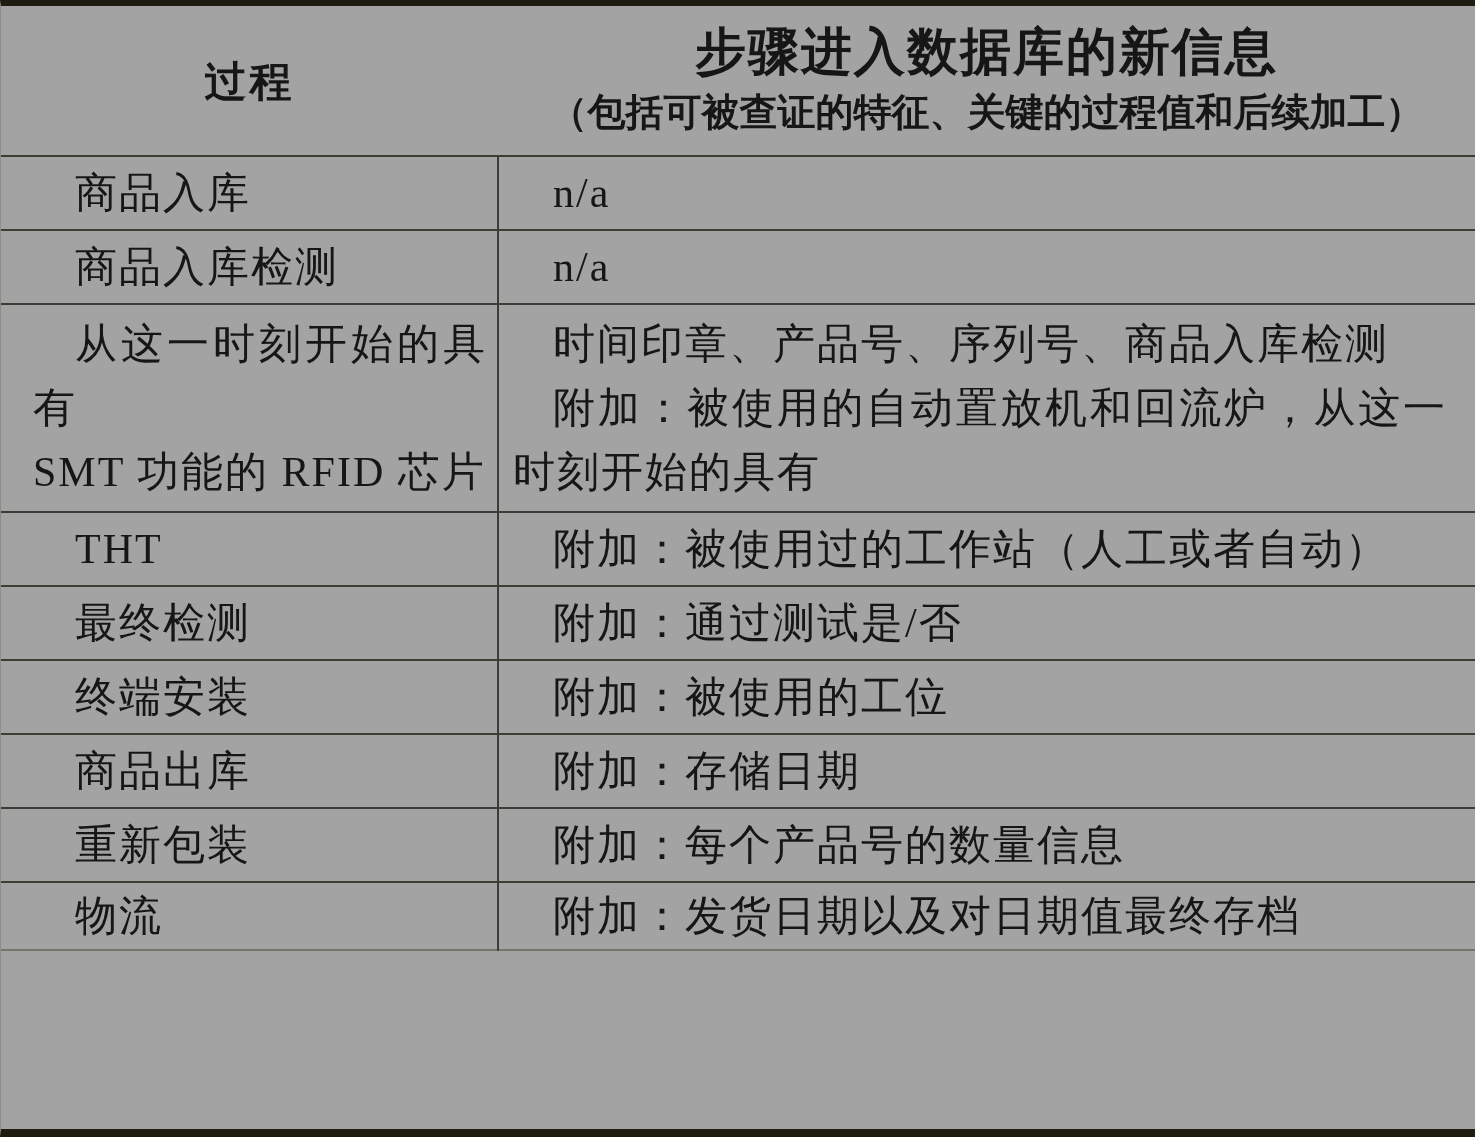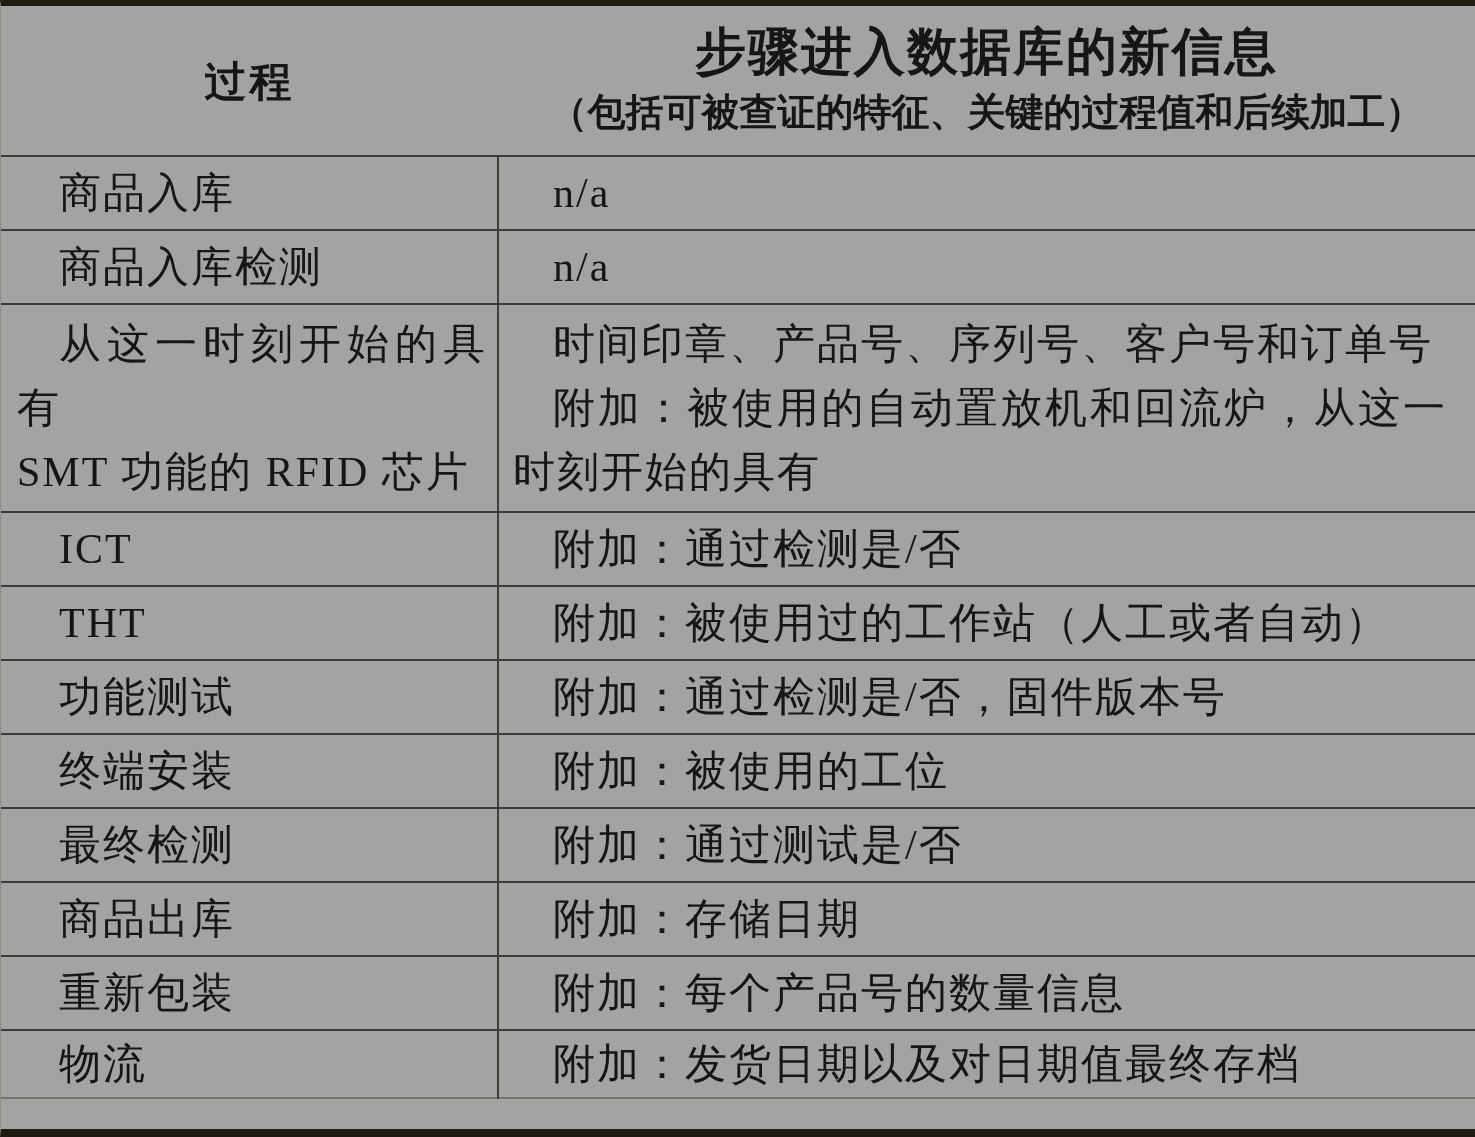--- a/index.html
+++ b/index.html
@@ -66,21 +66,21 @@
   tr.r-last { height: 68px; }
 
   td p {
     margin: 0;
     font-family: "Liberation Serif", "DejaVu Serif", serif;
     font-size: 42px;
     letter-spacing: 2px;
     line-height: 64px;
   }
   td.cell-process {
-    padding-left: 16px;
+    padding-left: 32px;
     padding-right: 10px;
   }
   td.cell-process p { text-indent: 42px; }
 
   td.cell-info {
     border-left: 2px solid #3d3d35;
     padding-left: 14px;
     padding-right: 28px;
   }
   td.cell-info p {
@@ -131,62 +131,46 @@
     <td class="cell-info">
             <p>n/a</p>
           </td>
   </tr>
         <tr class="r-tall row-multi">
     <td class="cell-process">
             <p>从这一时刻开始的具有</p>
             <p>SMT 功能的 RFID 芯片</p>
           </td>
     <td class="cell-info">
-            <p>时间印章、产品号、序列号、客户号和订单号</p>
+            <p>时间印章、产品号、序列号、商品入库检测</p>
             <p>附加：被使用的自动置放机和回流炉，从这一时刻开始的具有</p>
-          </td>
-  </tr>
-        <tr class="r-std">
-    <td class="cell-process">
-            <p>ICT</p>
-          </td>
-    <td class="cell-info">
-            <p>附加：通过检测是/否</p>
           </td>
   </tr>
         <tr class="r-std">
     <td class="cell-process">
             <p>THT</p>
           </td>
     <td class="cell-info">
             <p>附加：被使用过的工作站（人工或者自动）</p>
           </td>
   </tr>
         <tr class="r-std">
     <td class="cell-process">
-            <p>功能测试</p>
+            <p>最终检测</p>
           </td>
     <td class="cell-info">
-            <p>附加：通过检测是/否，固件版本号</p>
+            <p>附加：通过测试是/否</p>
           </td>
   </tr>
         <tr class="r-std">
     <td class="cell-process">
             <p>终端安装</p>
           </td>
     <td class="cell-info">
             <p>附加：被使用的工位</p>
-          </td>
-  </tr>
-        <tr class="r-std">
-    <td class="cell-process">
-            <p>最终检测</p>
-          </td>
-    <td class="cell-info">
-            <p>附加：通过测试是/否</p>
           </td>
   </tr>
         <tr class="r-std">
     <td class="cell-process">
             <p>商品出库</p>
           </td>
     <td class="cell-info">
             <p>附加：存储日期</p>
           </td>
   </tr>

